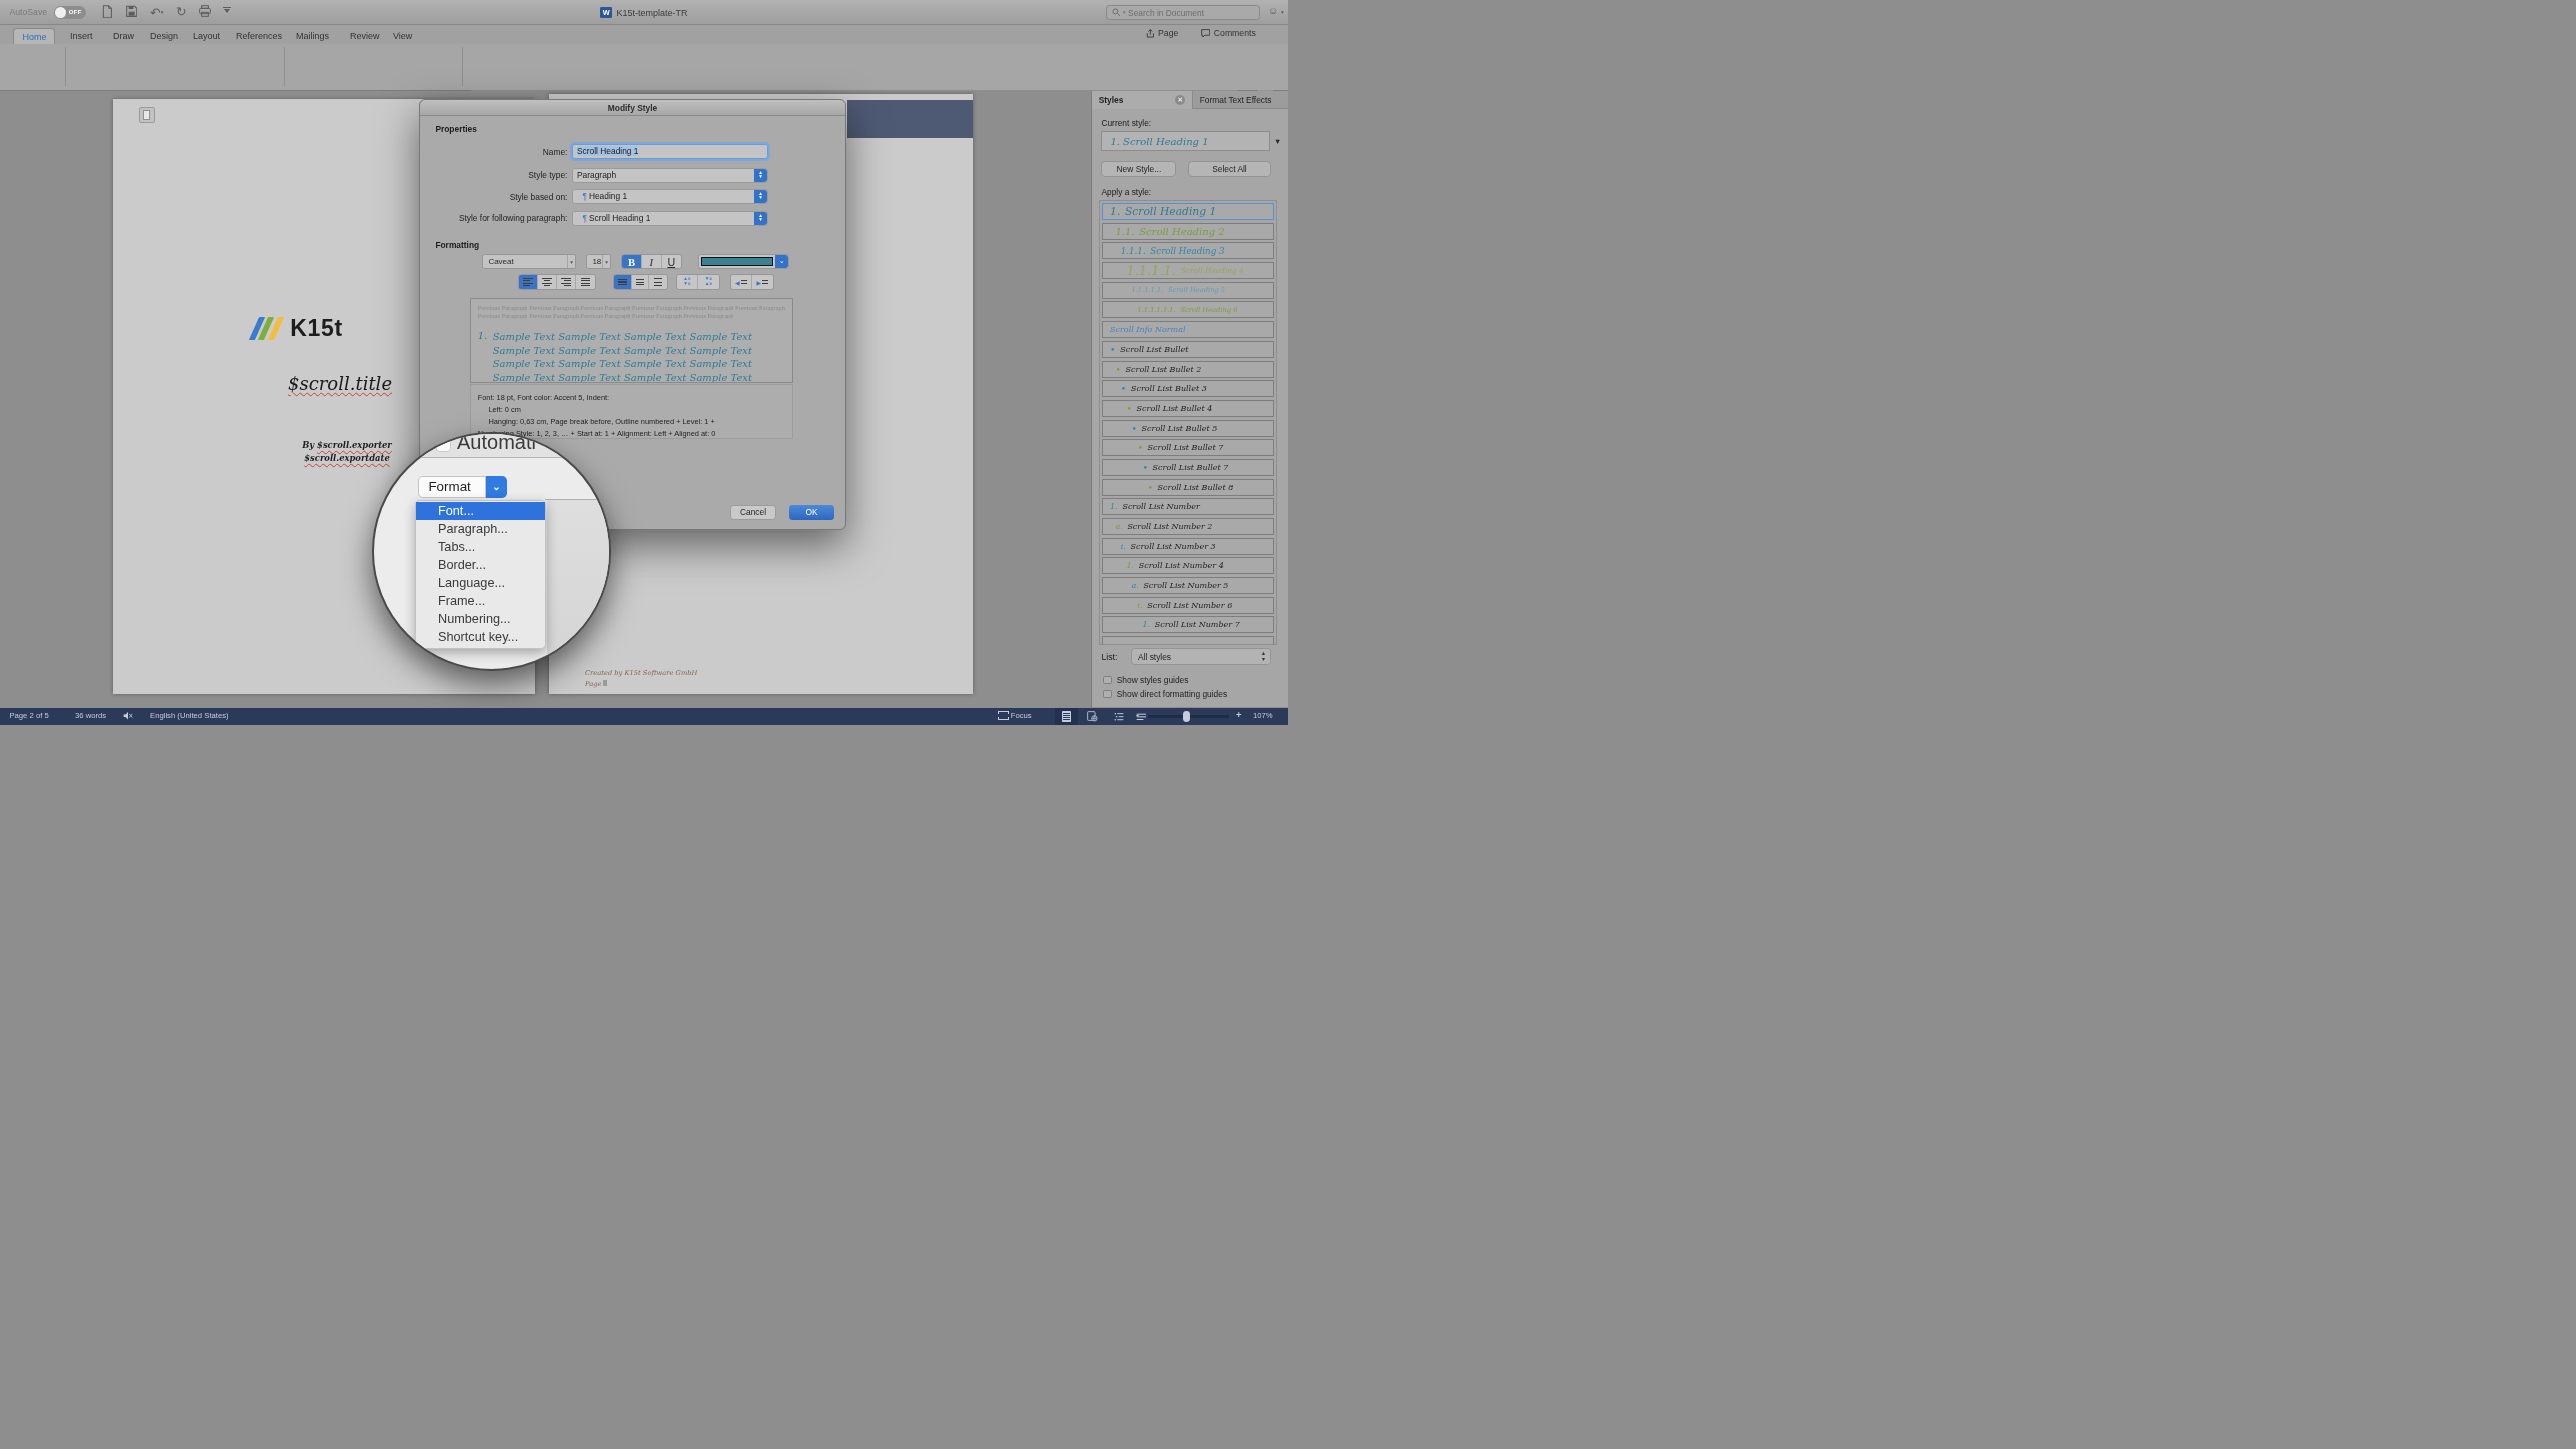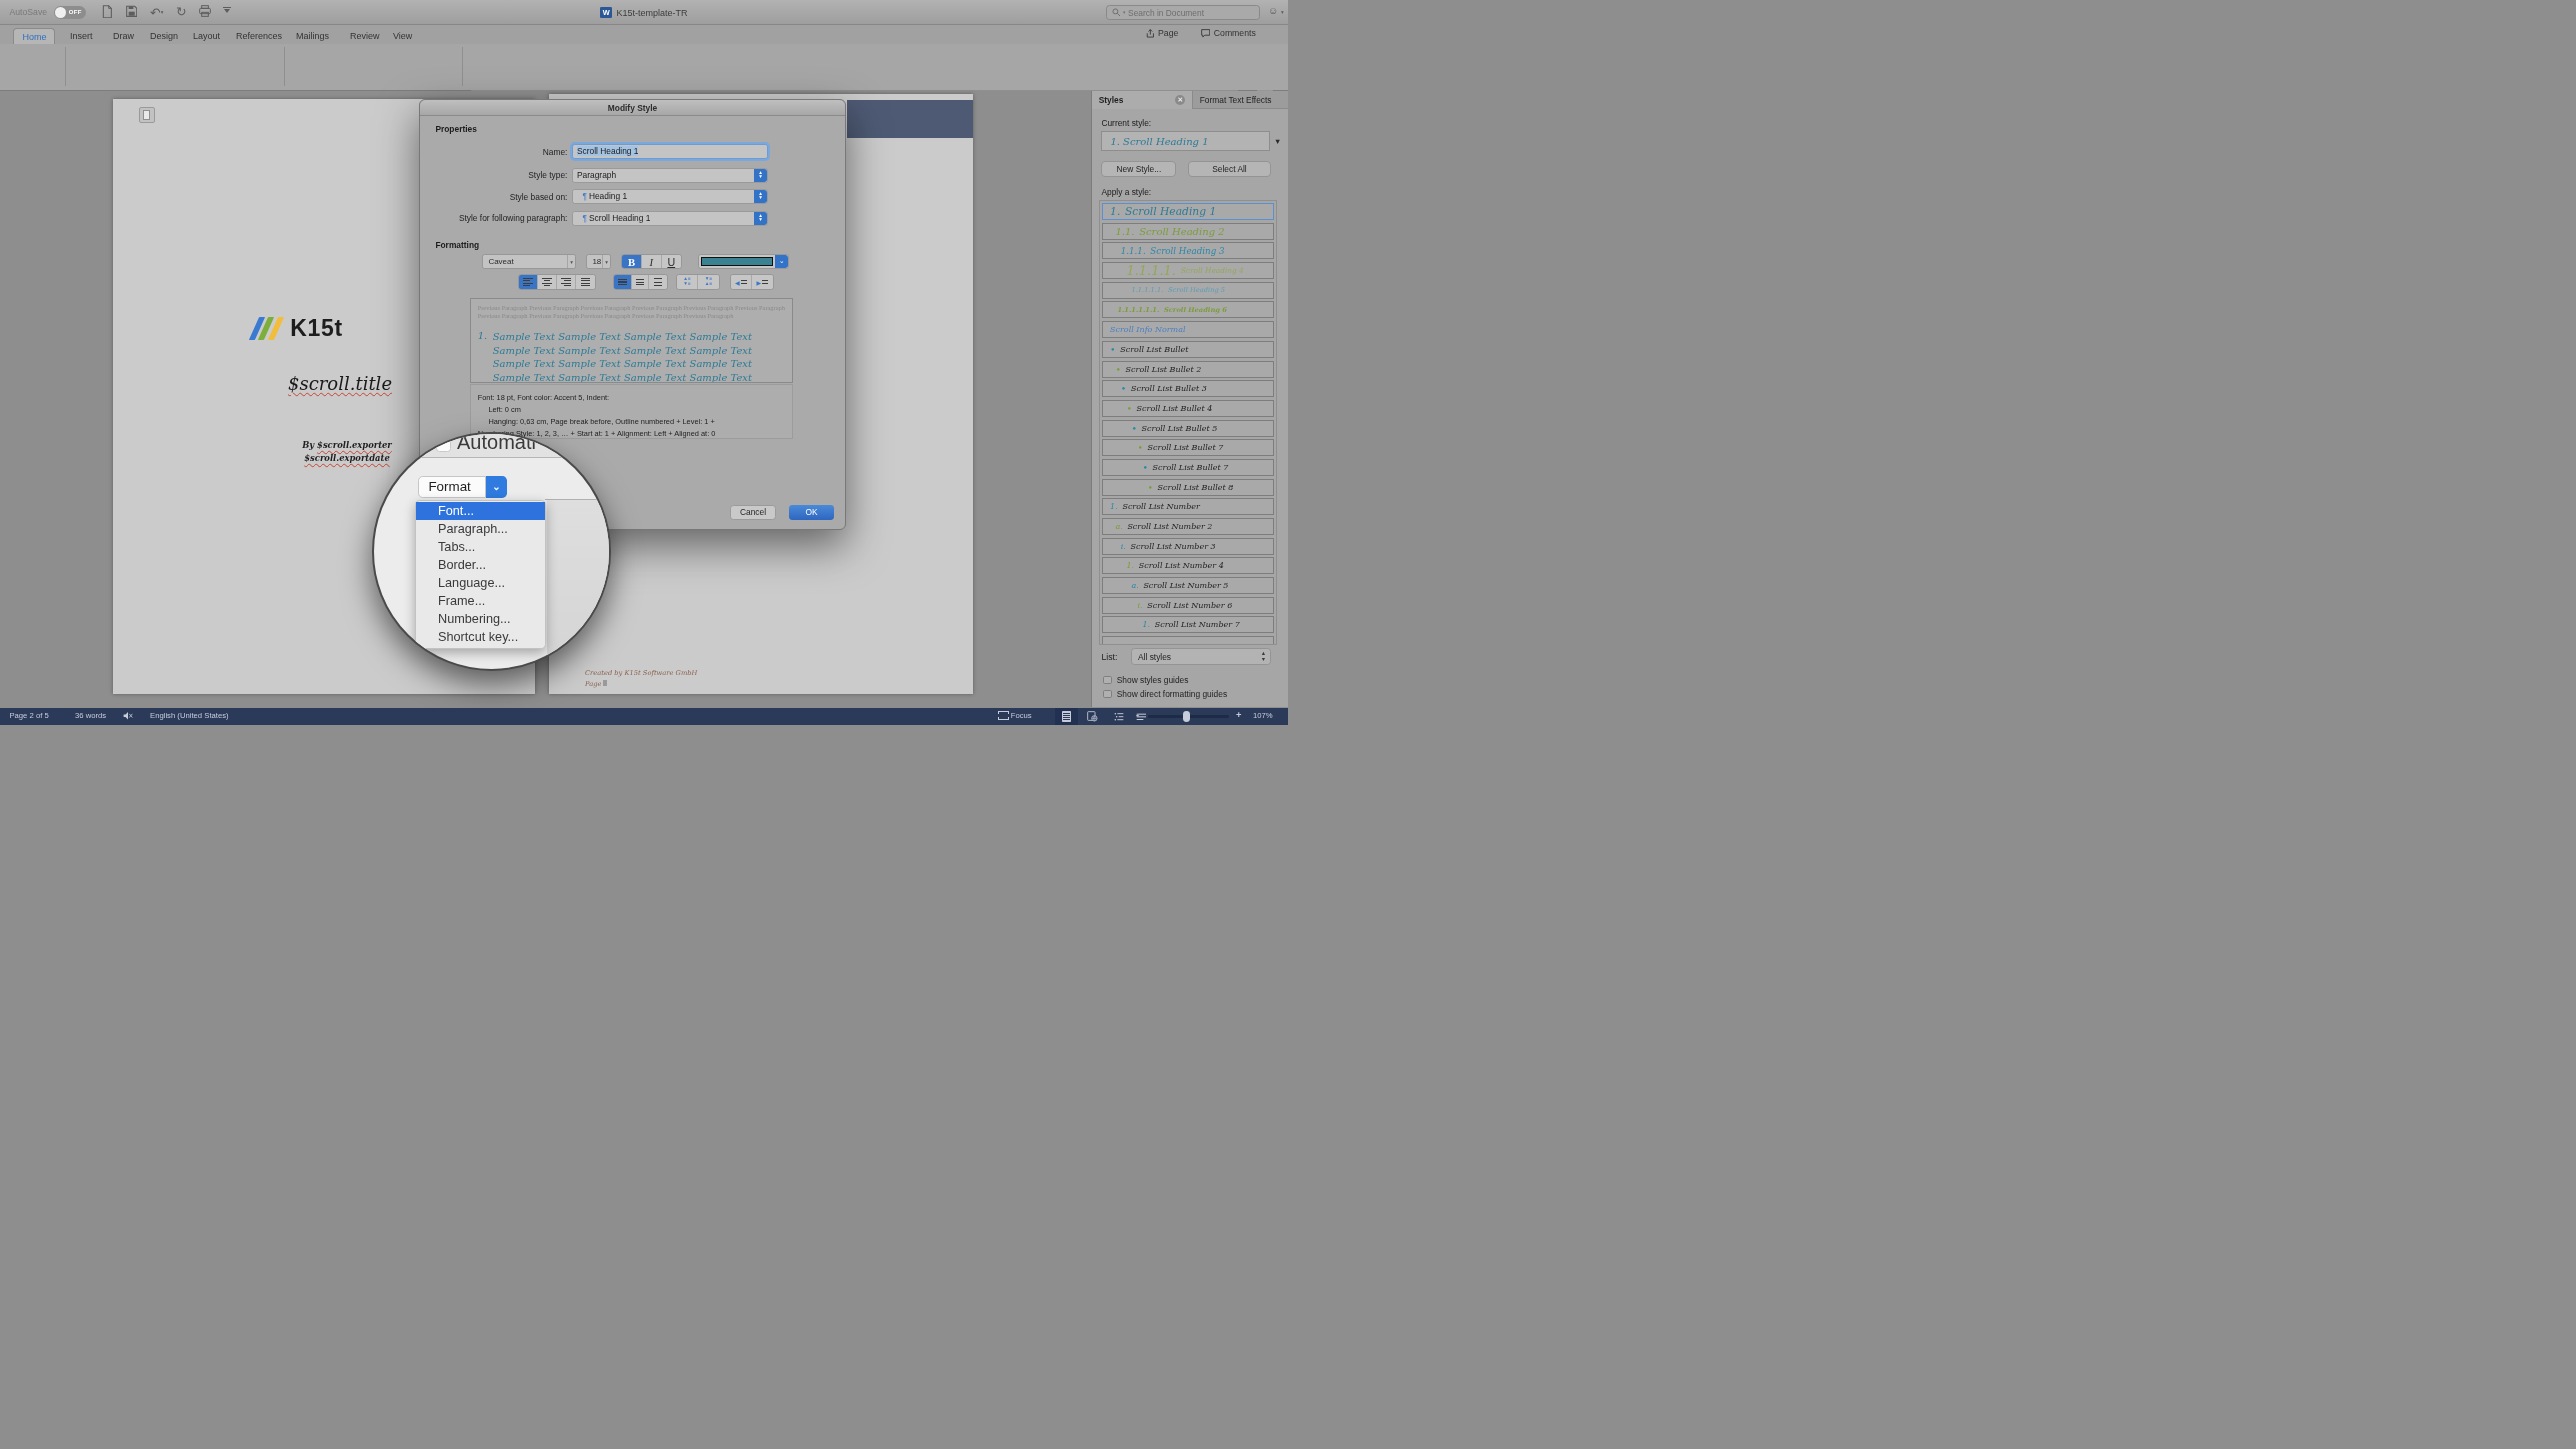--- a/index.html
+++ b/index.html
@@ -585,21 +585,21 @@
           <span class="script" style="color: rgb(46, 134, 168); font-size: 8.7px;">Scroll Heading 3</span>
         </div>
         <div class="sl-item" style="padding-left: 23px;">
           <span class="script" style="color: rgb(147, 167, 90); font-size: 13px; margin-right: 4.7px;">1.1.1.1.</span>
           <span class="script" style="color: rgb(147, 167, 90); font-size: 7.4px;">Scroll Heading 4</span>
         </div>
         <div class="sl-item" style="padding-left: 28px;">
           <span class="script" style="color: rgb(91, 156, 181); font-size: 6.7px; margin-right: 4.7px;">1.1.1.1.1.</span>
           <span class="script" style="color: rgb(91, 156, 181); font-size: 6.7px;">Scroll Heading 5</span>
         </div>
-        <div class="sl-item" style="padding-left: 14px; font-weight: bold;">
+        <div class="sl-item" style="padding-left: 34px;">
           <span class="script" style="color: rgb(125, 156, 62); font-size: 6.7px; margin-right: 4.7px;">1.1.1.1.1.1.</span>
           <span class="script" style="color: rgb(125, 156, 62); font-size: 6.7px;">Scroll Heading 6</span>
         </div>
         <div class="sl-item" style="padding-left: 6.7px;">
           <span class="script" style="color: rgb(74, 127, 193); font-size: 8px;">Scroll Info Normal</span>
         </div>
         <div class="sl-item" style="padding-left: 6.7px;">
           <span class="script" style="color: rgb(46, 134, 168); font-size: 9.4px; margin-right: 4.7px;">•</span>
           <span class="script" style="color: rgb(31, 31, 31); font-size: 8px;">Scroll List Bullet</span>
         </div>

